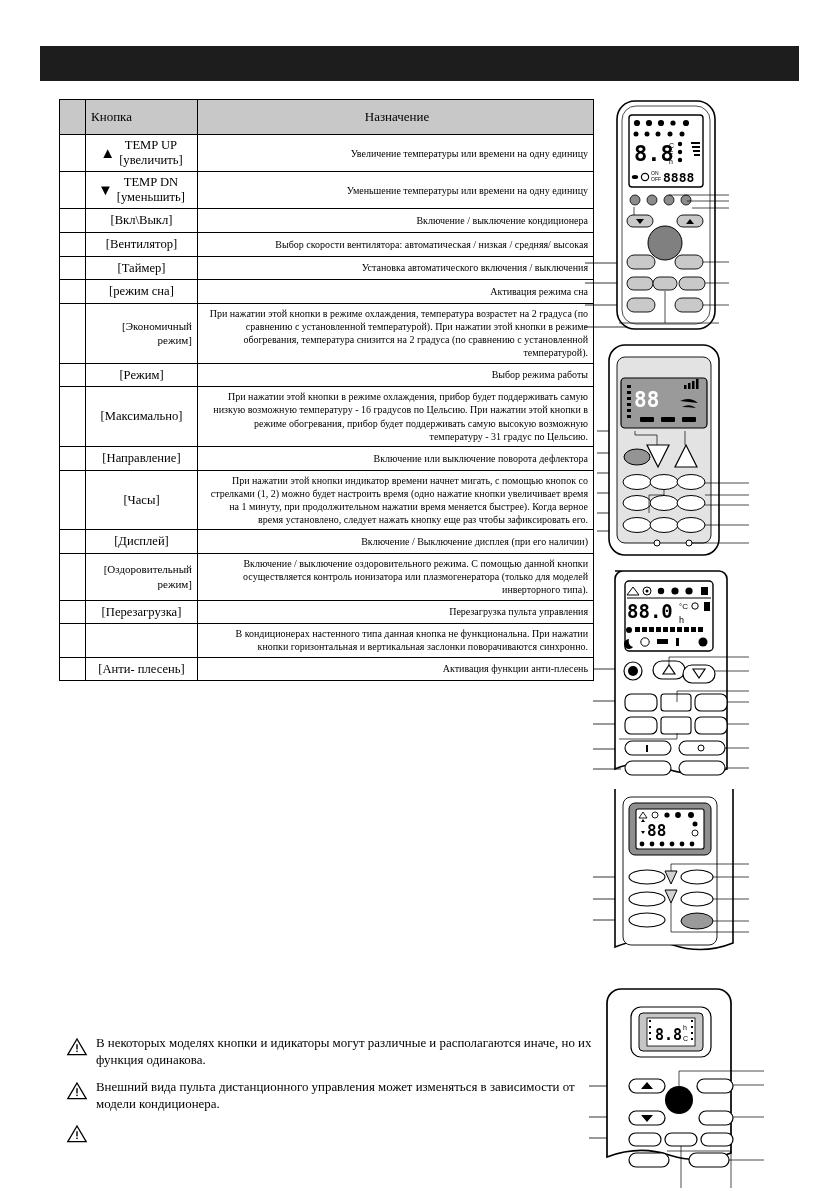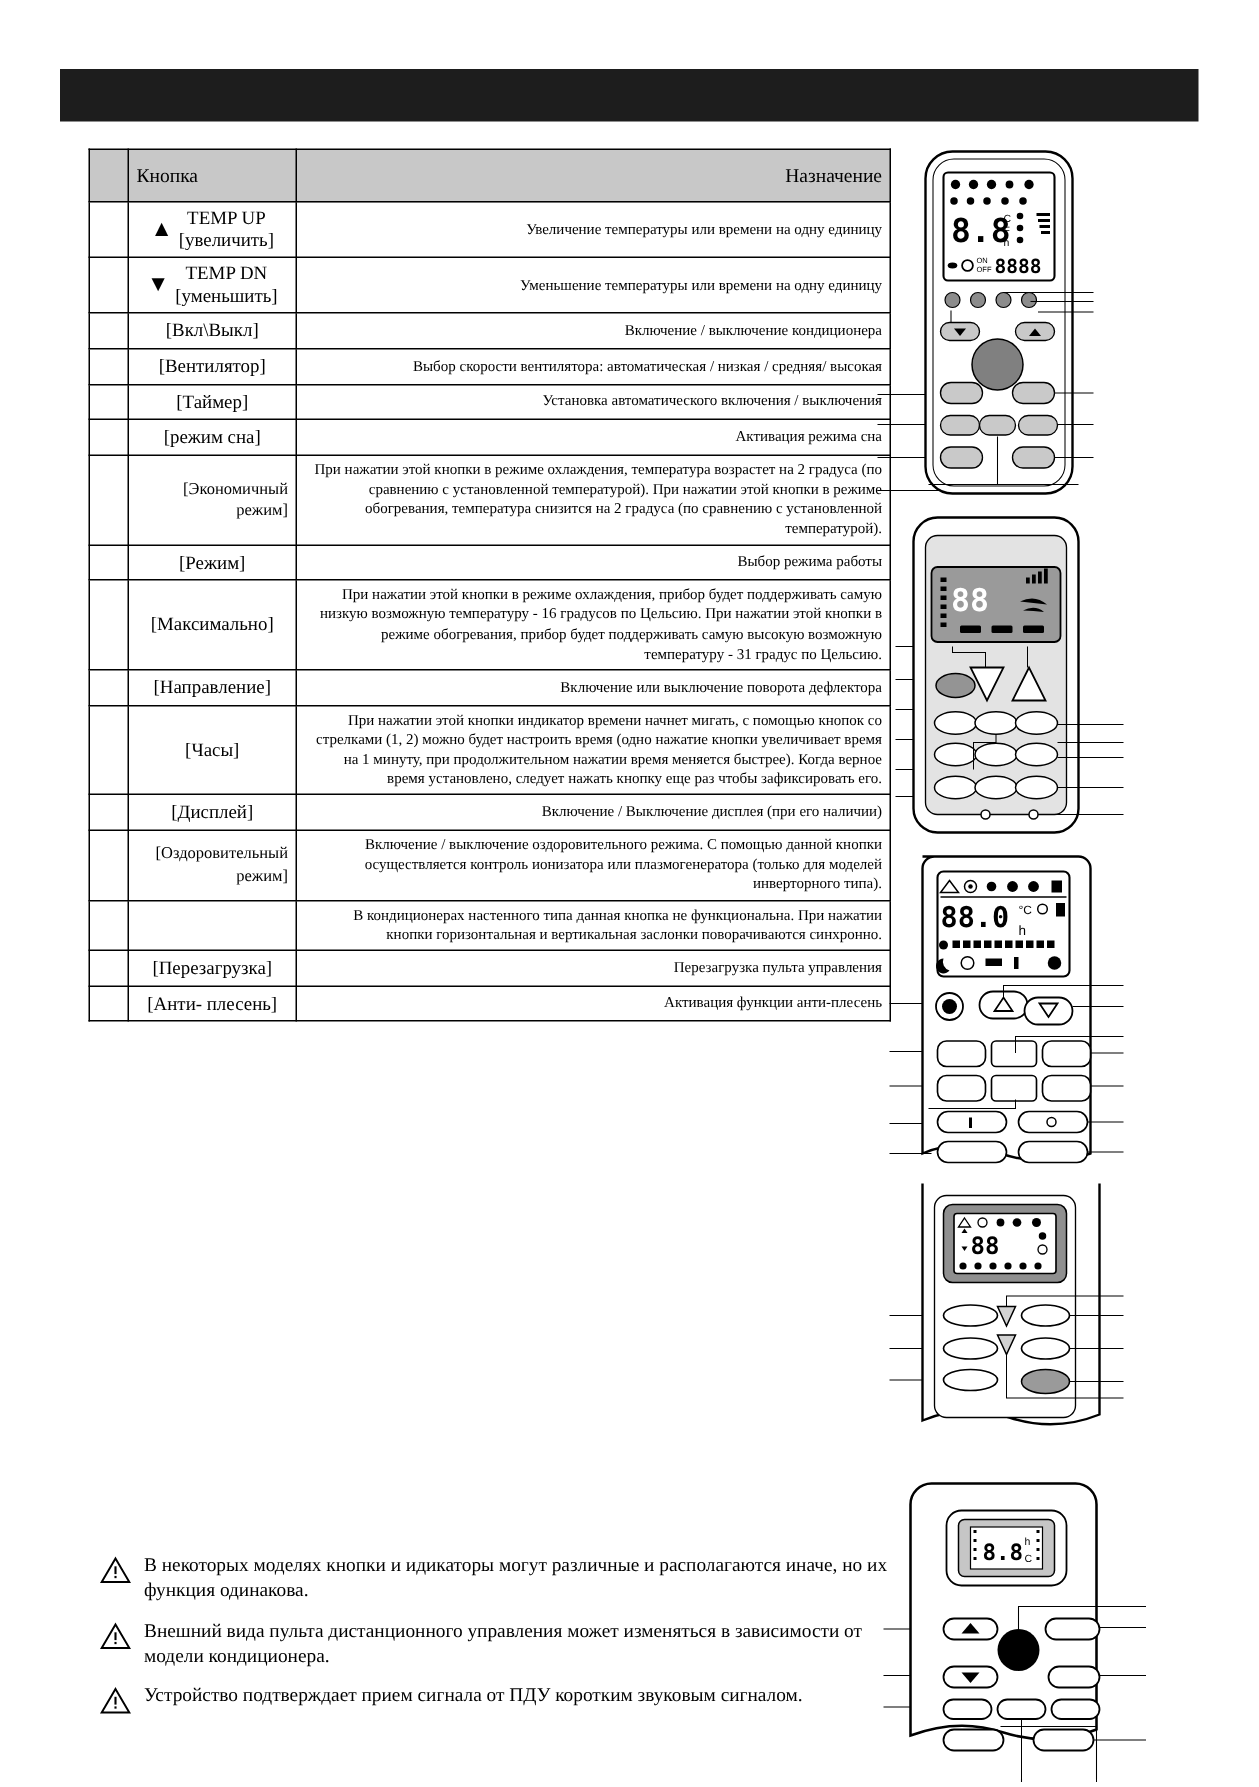--- a/index.html
+++ b/index.html
@@ -46,21 +46,21 @@
   #button-table col.c-num { width: 26px; }
   #button-table col.c-btn { width: 112px; }
   #button-table col.c-desc { width: 396px; }
 
   #button-table thead td {
     background: #c8c8c8;
     height: 28px;
     font-size: 13px;
   }
   #button-table thead td.hdr-btn { text-align: left; }
-  #button-table thead td.hdr-desc { text-align: right; padding-left: 8px; }
+  #button-table thead td.hdr-desc { text-align: center; padding-left: 8px; }
 
   td.num-cell { background: #ffffff; }
   td.btn-cell {
     text-align: center;
     font-size: 12.6px;
     white-space: normal;
   }
   td.btn-cell.small {
     font-size: 11px;
     text-align: right;
@@ -238,28 +238,28 @@
     </tr>
 
     <tr>
       <td class="num-cell"></td>
       <td class="btn-cell small">[Оздоровительный режим]</td>
       <td class="desc-cell">Включение / выключение оздоровительного режима. С помощью данной кнопки осуществляется контроль ионизатора или плазмогенератора (только для моделей инверторного типа).</td>
     </tr>
 
     <tr>
       <td class="num-cell"></td>
+      <td class="btn-cell">[Перезагрузка]</td>
+      <td class="desc-cell">Перезагрузка пульта управления</td>
+    </tr>
+
+    <tr>
+      <td class="num-cell"></td>
       <td class="btn-cell"></td>
       <td class="desc-cell">В кондиционерах настенного типа данная кнопка не функциональна. При нажатии кнопки горизонтальная и вертикальная заслонки поворачиваются синхронно.</td>
-    </tr>
-
-    <tr>
-      <td class="num-cell"></td>
-      <td class="btn-cell">[Перезагрузка]</td>
-      <td class="desc-cell">Перезагрузка пульта управления</td>
     </tr>
 
     <tr>
       <td class="num-cell"></td>
       <td class="btn-cell">[Анти- плесень]</td>
       <td class="desc-cell indent">Активация функции анти-плесень</td>
     </tr>
   </tbody>
 </table>
 
@@ -285,21 +285,20 @@
     <span class="note-text">Внешний вида пульта дистанционного управления может изменяться в зависимости от модели кондиционера.</span>
   </div>
   <div class="note">
     <span class="tri">
       <svg width="22" height="19" viewBox="0 0 22 19" class="remote-svg">
         <path d="M11 2 L20.2 17.6 L1.8 17.6 Z" fill="none" stroke="#000" stroke-width="1.3"></path>
         <rect x="10.3" y="7.2" width="1.4" height="5.2" fill="#000"></rect>
         <rect x="10.3" y="13.6" width="1.4" height="1.5" fill="#000"></rect>
       </svg>
     </span>
-    <span class="note-text">Устройство подтверждает прием сигнала от ПДУ коротким звуковым сигналом.</span>
   </div>
 </div>
 
 <div id="remotes">
 
   <div class="remote-block" style="top:0px; left:0px;">
     <svg width="239" height="240" viewBox="0 0 239 240" class="remote-svg">
       <g stroke="#000" stroke-width="0.8" fill="none">
         <line x1="6" y1="168" x2="55" y2="168"></line>
         <line x1="6" y1="188" x2="55" y2="188"></line>

